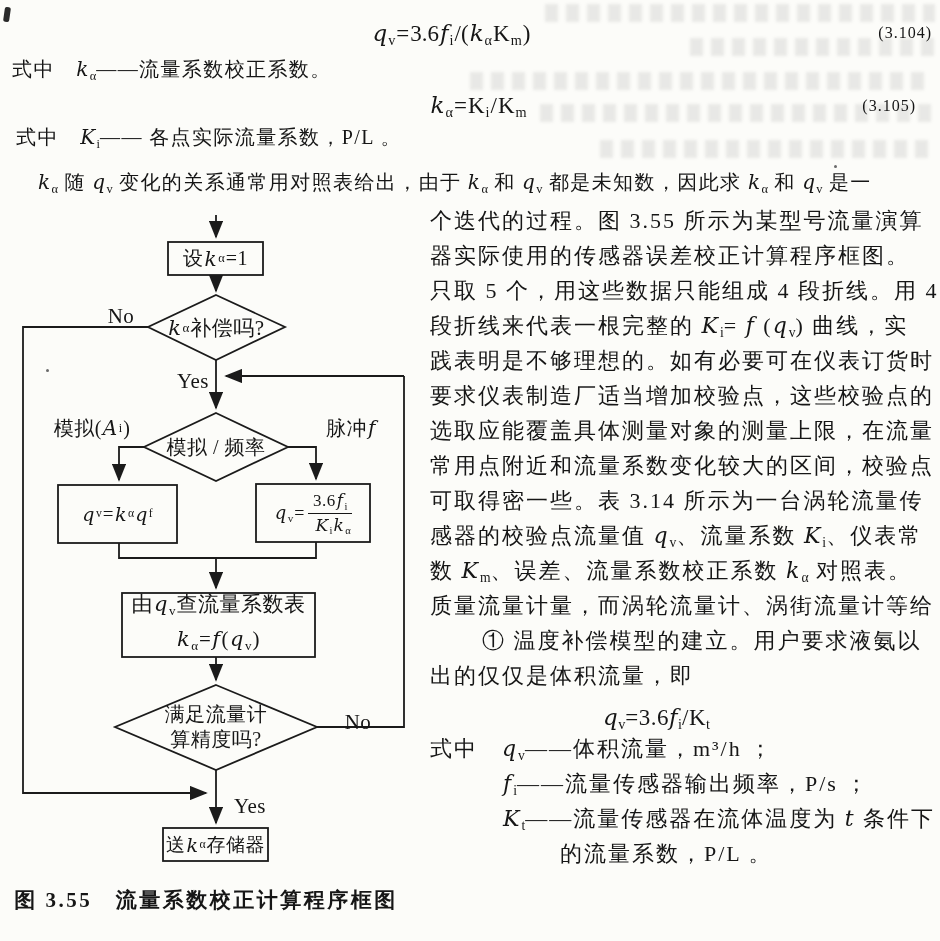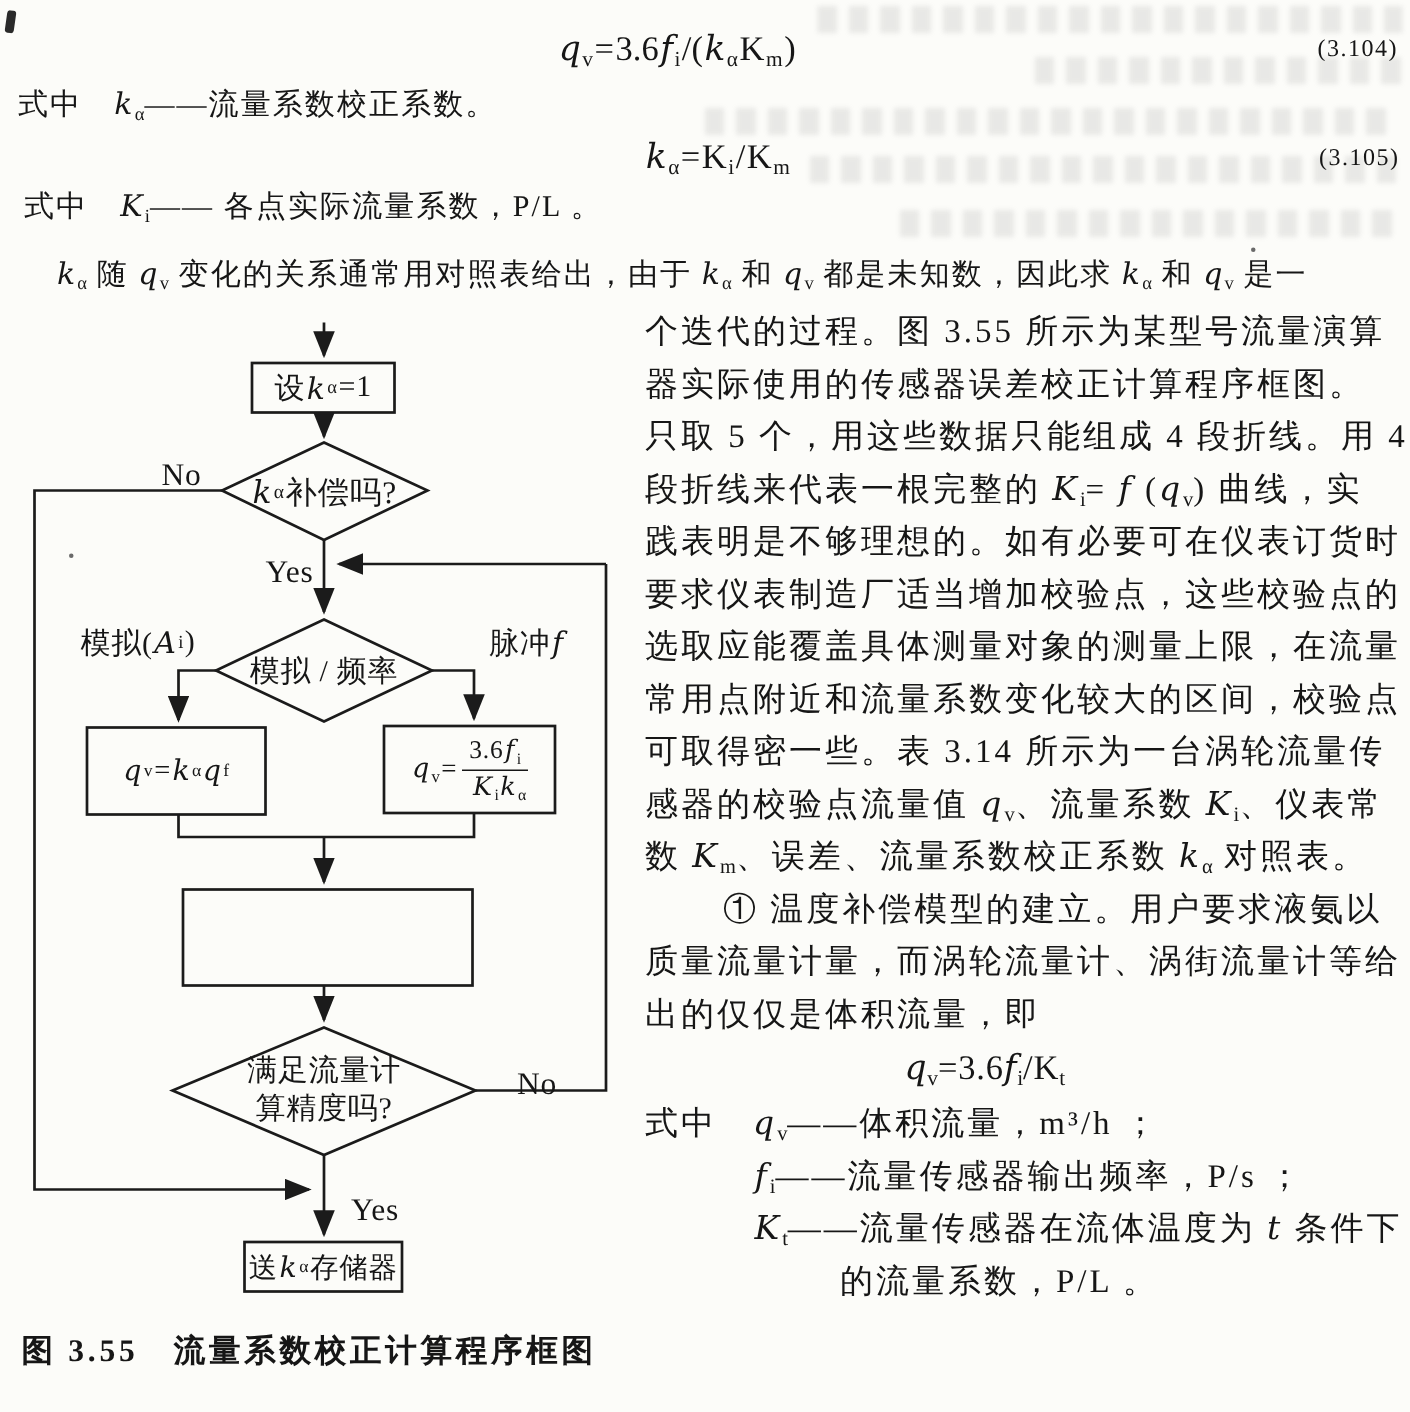--- a/index.html
+++ b/index.html
@@ -23,21 +23,21 @@
 
   
   .introline { position:absolute; font-size:20px; letter-spacing:1.4px; white-space:nowrap; }
 
   
   .rcol { position:absolute; left:430px; top:203px; width:508px; }
   .rline { height:35px; line-height:35px; font-size:22px; letter-spacing:2px; white-space:nowrap; }
   .indent { padding-left:52px; }
   .ml73 { padding-left:73px; }
   .ml130 { padding-left:130px; }
-  .eq3line { height:38px; line-height:38px; padding-left:173px; font-size:23px; letter-spacing:0.5px; }
+  .eq3line { height:38px; line-height:49px; padding-left:173px; font-size:23px; letter-spacing:0.5px; }
 
   
   .fc { position:absolute; left:0; top:210px; width:430px; height:731px; }
   .fc svg { position:absolute; left:0; top:0; }
   .fl { position:absolute; display:flex; align-items:center; justify-content:center;
         text-align:center; font-size:20px; letter-spacing:0.5px; white-space:nowrap; }
   .fl span { padding:0 0.5px; }
   .twoline { flex-direction:column; line-height:24px; }
   .frac { display:inline-block; text-align:right; vertical-align:middle; font-size:17px; margin-left:2px; }
   .frac .num { display:block; border-bottom:1.6px solid #161616; padding:0 4px 1px; }
@@ -61,38 +61,38 @@
 <div class="ghost" style="left:470px;top:72px;width:460px;"></div>
 <div class="ghost" style="left:540px;top:104px;width:395px;"></div>
 <div class="ghost" style="left:600px;top:140px;width:330px;"></div>
 <div class="dot" style="left:46px;top:369px;"></div>
 <div class="dot" style="left:834px;top:165px;"></div>
 
 <div class="eq" style="left:372px;top:20px;"><span class="it">q</span><span class="sb">v</span><span>=</span><span>3.6</span><span class="it">f</span><span class="sb">i</span><span>/(</span><span class="it">k</span><span class="sb">α</span><span>K</span><span class="sb">m</span><span>)</span></div>
 <div class="eqnum" style="right:8px;top:24px;">(3.104)</div>
 <div class="introline" style="left:12px;top:56px;"><span>式中</span><span>　</span><span class="it">k</span><span class="sb">α</span><span>——流量系数校正系数。</span></div>
 <div class="eq" style="left:430px;top:92px;"><span class="it">k</span><span class="sb">α</span><span>=</span><span>K</span><span class="sb">i</span><span>/</span><span>K</span><span class="sb">m</span></div>
-<div class="eqnum" style="right:7px;top:97px;">(3.105)</div>
+<div class="eqnum" style="right:24px;top:97px;">(3.105)</div>
 <div class="introline" style="left:16px;top:124px;"><span>式中</span><span>　</span><span class="it">K</span><span class="sb">i</span><span>—— 各点实际流量系数，P/L 。</span></div>
 <div class="introline" style="left:38px;top:169px;"><span class="it">k</span><span class="sb">α</span><span> 随 </span><span class="it">q</span><span class="sb">v</span><span> 变化的关系通常用对照表给出，由于 </span><span class="it">k</span><span class="sb">α</span><span> 和 </span><span class="it">q</span><span class="sb">v</span><span> 都是未知数，因此求 </span><span class="it">k</span><span class="sb">α</span><span> 和 </span><span class="it">q</span><span class="sb">v</span><span> 是一</span></div>
 
 <div class="rcol">
   <div class="rline"><span>个迭代的过程。图 3.55 所示为某型号流量演算</span></div>
   <div class="rline"><span>器实际使用的传感器误差校正计算程序框图。</span></div>
   <div class="rline"><span>只取 5 个，用这些数据只能组成 4 段折线。用 4</span></div>
   <div class="rline"><span>段折线来代表一根完整的 </span><span class="it">K</span><span class="sb">i</span><span>= </span><span class="it">f</span><span> (</span><span class="it">q</span><span class="sb">v</span><span>) 曲线，实</span></div>
   <div class="rline"><span>践表明是不够理想的。如有必要可在仪表订货时</span></div>
   <div class="rline"><span>要求仪表制造厂适当增加校验点，这些校验点的</span></div>
   <div class="rline"><span>选取应能覆盖具体测量对象的测量上限，在流量</span></div>
   <div class="rline"><span>常用点附近和流量系数变化较大的区间，校验点</span></div>
   <div class="rline"><span>可取得密一些。表 3.14 所示为一台涡轮流量传</span></div>
   <div class="rline"><span>感器的校验点流量值 </span><span class="it">q</span><span class="sb">v</span><span>、流量系数 </span><span class="it">K</span><span class="sb">i</span><span>、仪表常</span></div>
   <div class="rline"><span>数 </span><span class="it">K</span><span class="sb">m</span><span>、误差、流量系数校正系数 </span><span class="it">k</span><span class="sb">α</span><span> 对照表。</span></div>
+  <div class="rline"><span>质量流量计量，而涡轮流量计、涡街流量计等给</span></div>
   <div class="rline indent"><span>① 温度补偿模型的建立。用户要求液氨以</span></div>
-  <div class="rline"><span>质量流量计量，而涡轮流量计、涡街流量计等给</span></div>
   <div class="rline"><span>出的仅仅是体积流量，即</span></div>
   <div class="rline eq3line"><span class="it">q</span><span class="sb">v</span><span>=</span><span>3.6</span><span class="it">f</span><span class="sb">i</span><span>/</span><span>K</span><span class="sb">t</span></div>
   <div class="rline"><span>式中</span><span>　</span><span class="it">q</span><span class="sb">v</span><span>——体积流量，m³/h ；</span></div>
   <div class="rline ml73"><span class="it">f</span><span class="sb">i</span><span>——流量传感器输出频率，P/s ；</span></div>
   <div class="rline ml73"><span class="it">K</span><span class="sb">t</span><span>——流量传感器在流体温度为 </span><span class="it">t</span><span> 条件下</span></div>
   <div class="rline ml130"><span>的流量系数，P/L 。</span></div>
 </div>
 
 <div class="fc">
   <svg width="430" height="731" viewBox="0 0 430 731">
@@ -160,20 +160,24 @@
       <span class="it">q</span>
       <span class="sb">f</span>
     </div>
   <div class="fl" style="left:256px;top:274px;width:114px;height:58px;font-size:18px;">
     <span><span class="it">q</span><span class="sb">v</span><span>=</span></span>
       <span class="frac">
         <span class="num"><span>3.6</span><span class="it">f</span><span class="sb">i</span></span>
         <span class="den"><span class="it">K</span><span class="sb">i</span><span class="it">k</span><span class="sb">α</span></span>
       </span>
   </div>
+  <div class="fl twoline" style="left:122px;top:383px;width:193px;height:64px;font-size:21px;line-height:28px;">
+    <span><span>由</span><span class="it">q</span><span class="sb">v</span><span>查流量系数表</span></span>
+    <span><span class="it">k</span><span class="sb">α</span><span>=</span><span class="it">f</span><span>(</span><span class="it">q</span><span class="sb">v</span><span>)</span></span>
+  </div>
   <div class="fl twoline" style="left:115px;top:491px;width:202px;height:52px;line-height:25px;">
     <span>满足流量计</span>
     <span>算精度吗?</span>
   </div>
   <div class="fl" style="left:330px;top:500px;width:56px;height:24px;font-size:21px;">No</div>
   <div class="fl" style="left:222px;top:584px;width:56px;height:24px;font-size:21px;">Yes</div>
   <div class="fl" style="left:163px;top:618px;width:105px;height:33px;font-size:19px;">
       <span>送</span>
       <span class="it">k</span>
       <span class="sb">α</span>

